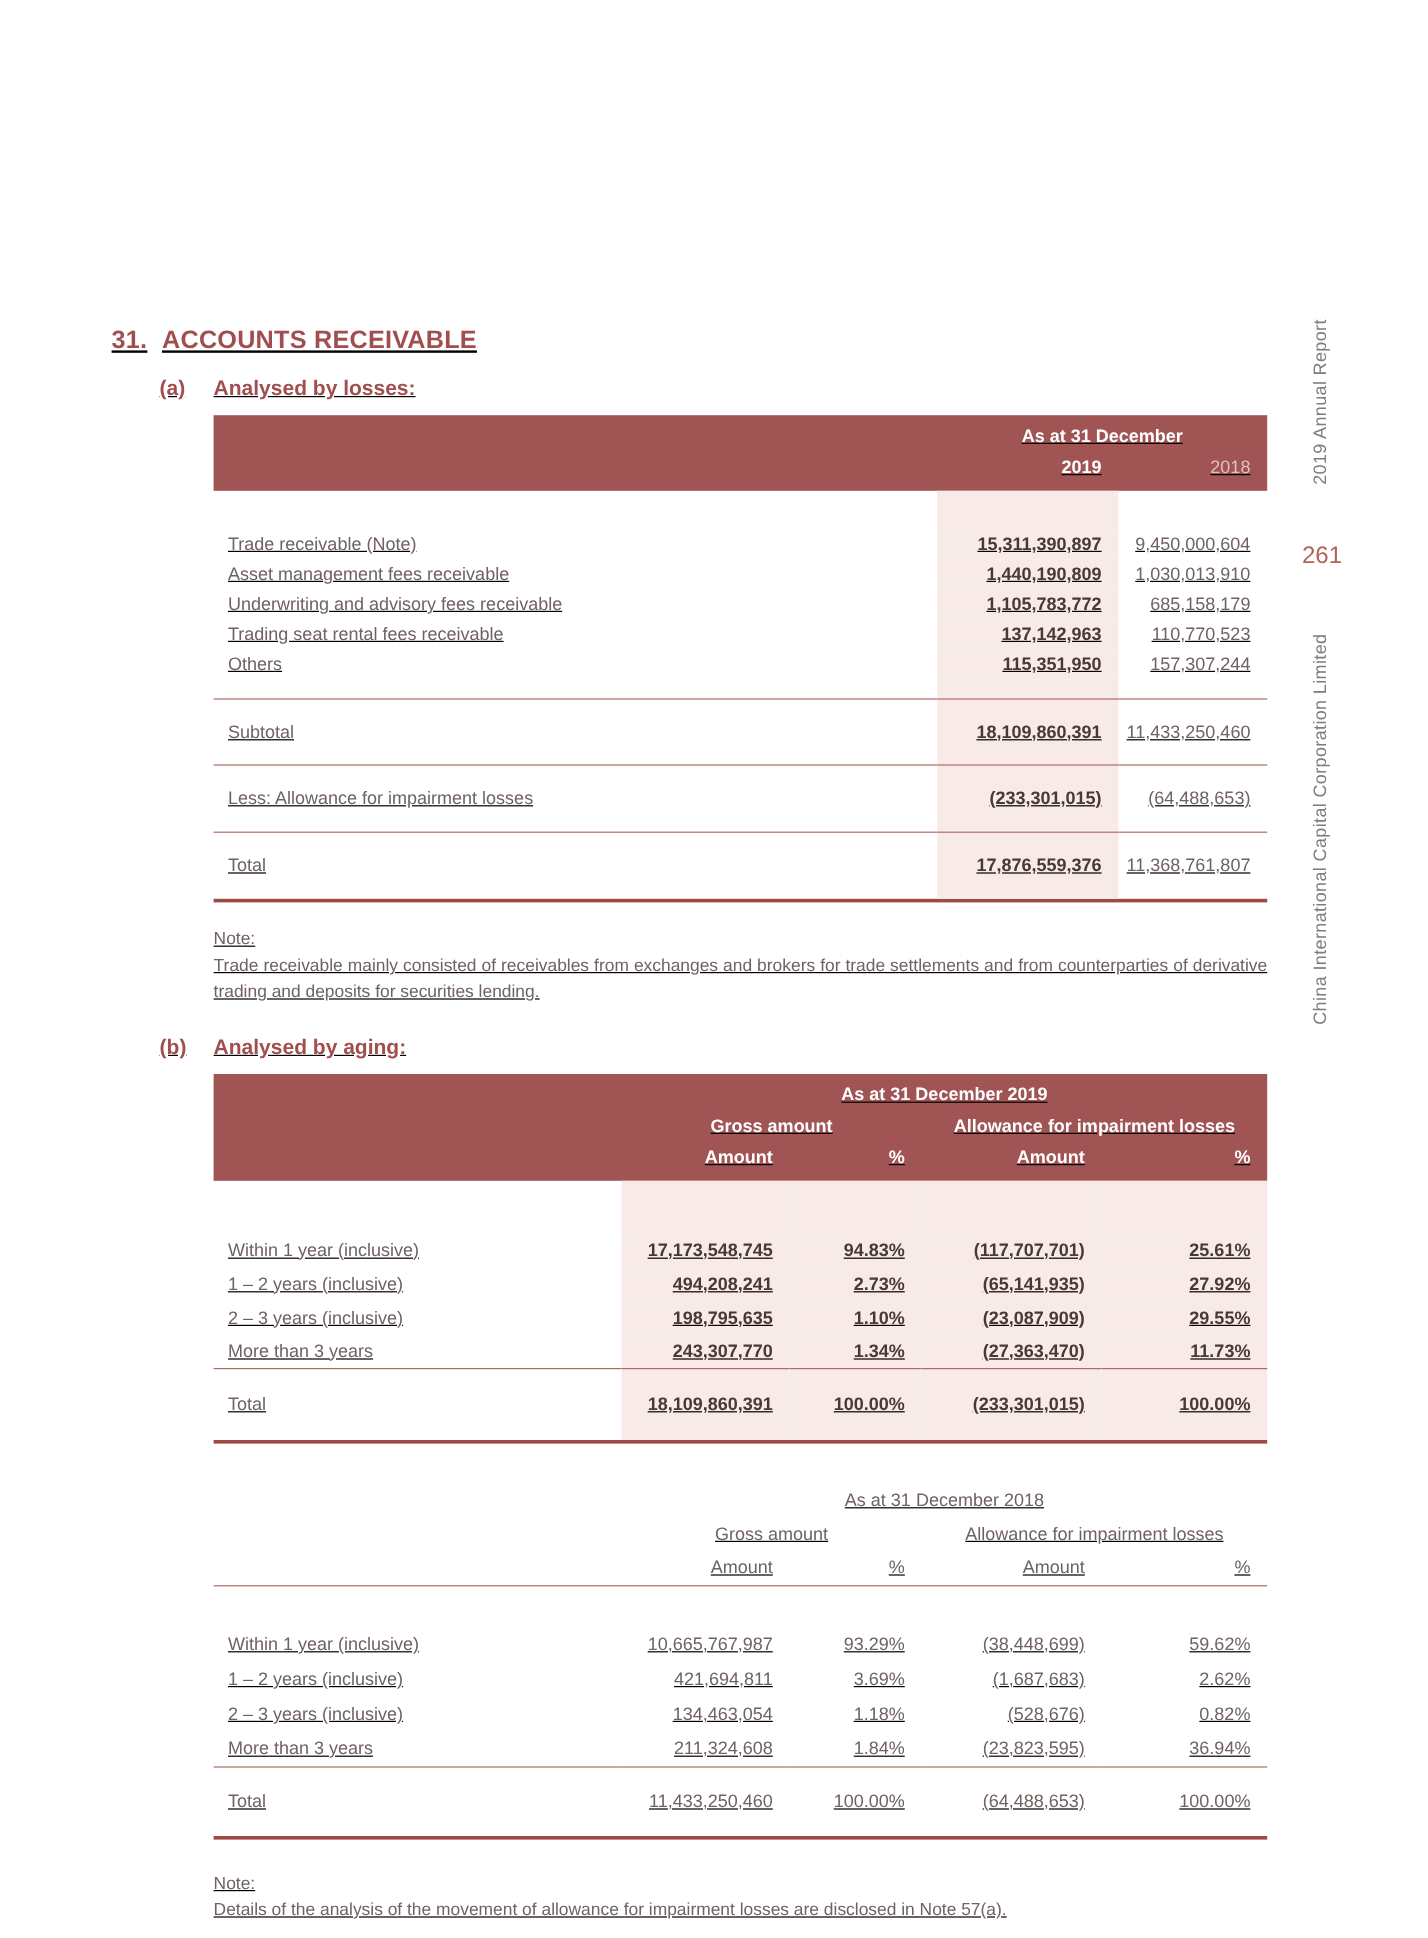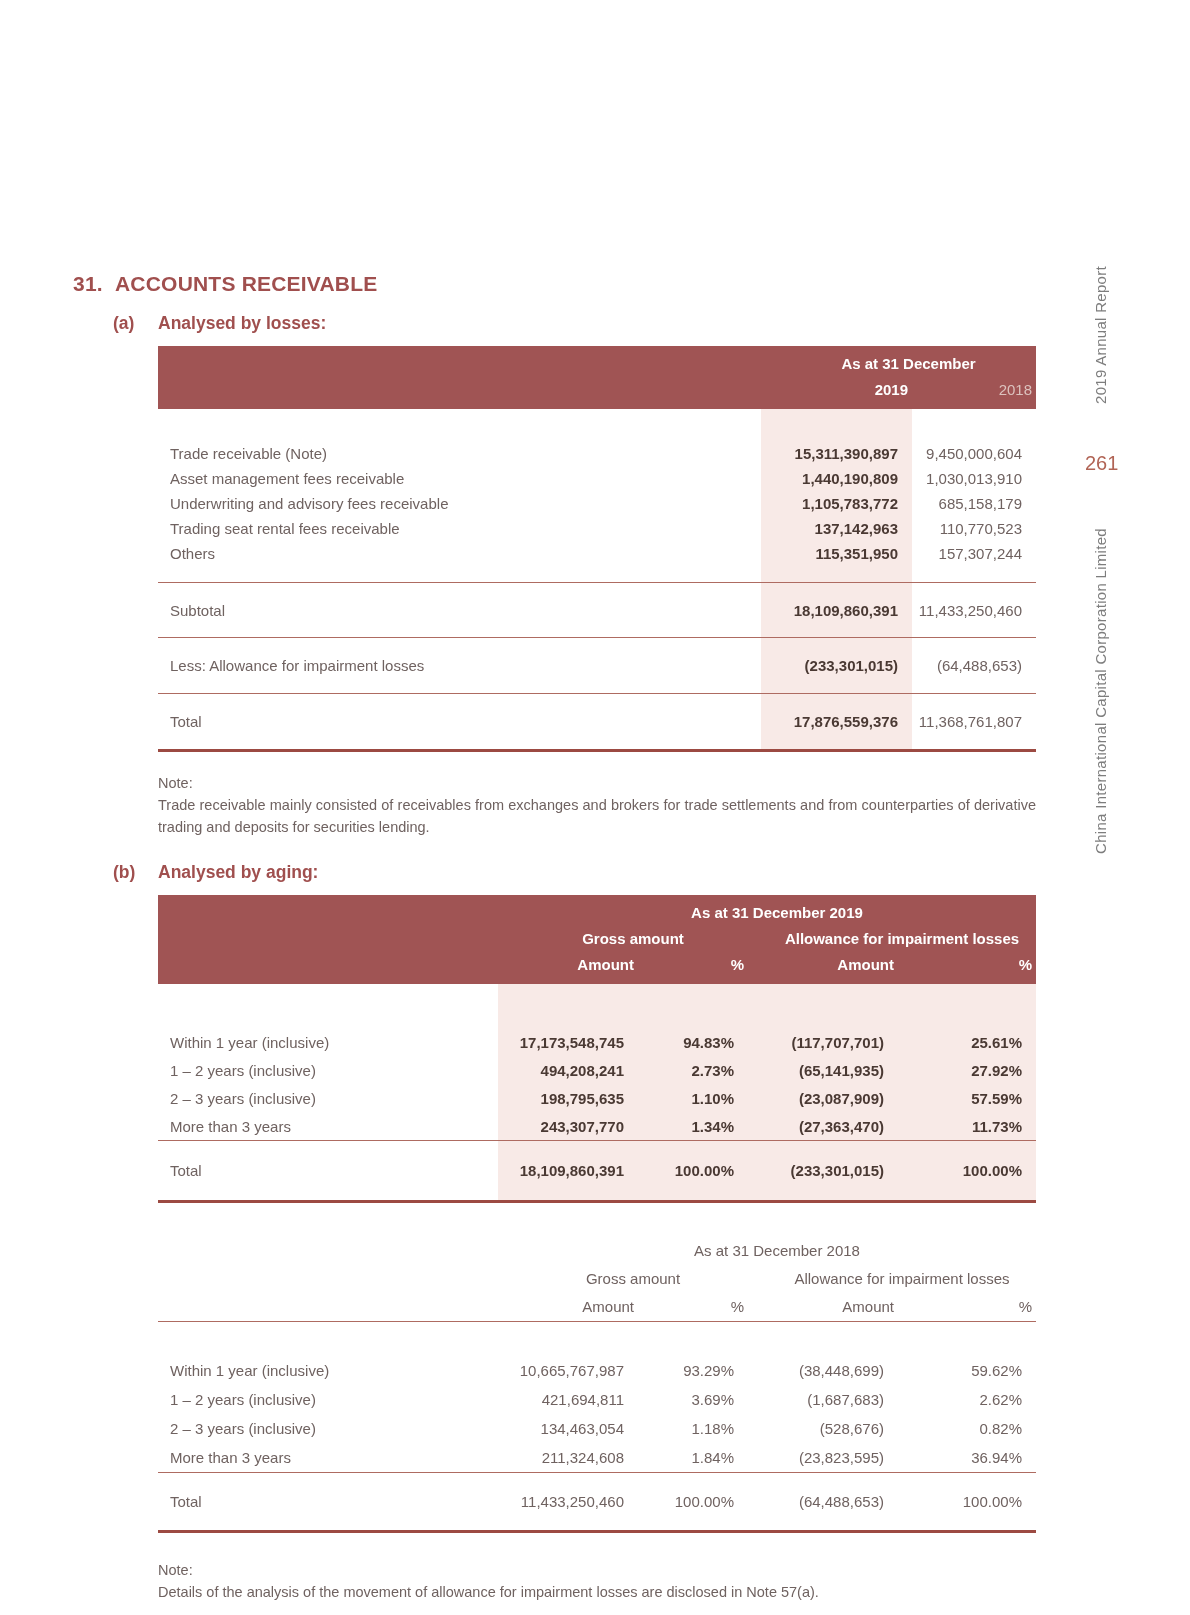--- a/index.html
+++ b/index.html
@@ -13,33 +13,33 @@
     --header-secondary:#DCC2BE;
     --sidebar-gray:#7D7D7D;
     --page-number-color:#B16455;
   }
   *{box-sizing:border-box;}
   html,body{margin:0;padding:0;}
   body{
     width:1190px;height:1615px;background:#ffffff;
     font-family:"Liberation Sans", sans-serif;position:relative;overflow:hidden;
   }
-  .content{position:absolute;left:73px;top:272px;width:963px;}
+  .content{position:absolute;left:93px;top:272px;width:963px;text-decoration:underline;}
 
   .h1{display:flex;font-weight:bold;font-size:21px;color:var(--accent);letter-spacing:.2px;}
   .h1 .num{width:42px;flex:none;}
   .h2{display:flex;font-weight:bold;font-size:17.5px;color:var(--accent);margin:17px 0 0 40px;}
   .h2 .num{width:45px;flex:none;}
 
   .tbl{margin-left:85px;width:878px;margin-top:12px;}
   .g1{display:grid;grid-template-columns:603px 151px 124px;}
   .g2{display:grid;grid-template-columns:340px 140px 110px 150px 138px;}
 
   .t-band{background:var(--header-bg);color:#fff;font-weight:bold;font-size:15px;padding:5px 0 6px;}
-  .band-row{align-items:center;padding-left:10px;}
+  .band-row{align-items:center;}
   .bl{height:26px;line-height:26px;}
   .span23{grid-column:2/4;text-align:center;}
   .span25{grid-column:2/6;text-align:center;}
   .span45{grid-column:4/6;text-align:center;}
   .hr-right{text-align:right;padding-right:14px;}
   .dim{color:var(--header-secondary);font-weight:normal;}
 
   .t-body{border-bottom:3px solid var(--thick-rule);}
   .cell{display:flex;align-items:center;font-size:15px;color:var(--muted);}
   .lab{padding-left:12px;}
@@ -177,21 +177,21 @@
       <span class="cell lab h28">1 – 2 years (inclusive)</span>
       <span class="cell num hl bold h28">494,208,241</span>
       <span class="cell num hl bold h28">2.73%</span>
       <span class="cell num hl bold h28">(65,141,935)</span>
       <span class="cell num hl bold h28">27.92%</span>
 
       <span class="cell lab h28">2 – 3 years (inclusive)</span>
       <span class="cell num hl bold h28">198,795,635</span>
       <span class="cell num hl bold h28">1.10%</span>
       <span class="cell num hl bold h28">(23,087,909)</span>
-      <span class="cell num hl bold h28">57.59%</span>
+      <span class="cell num hl bold h28">29.55%</span>
 
       <span class="cell lab h28">More than 3 years</span>
       <span class="cell num hl bold h28">243,307,770</span>
       <span class="cell num hl bold h28">1.34%</span>
       <span class="cell num hl bold h28">(27,363,470)</span>
       <span class="cell num hl bold h28">11.73%</span>
 
       <span class="cell lab h60 rt">Total</span>
       <span class="cell num hl bold h60 rt">18,109,860,391</span>
       <span class="cell num hl bold h60 rt">100.00%</span>

